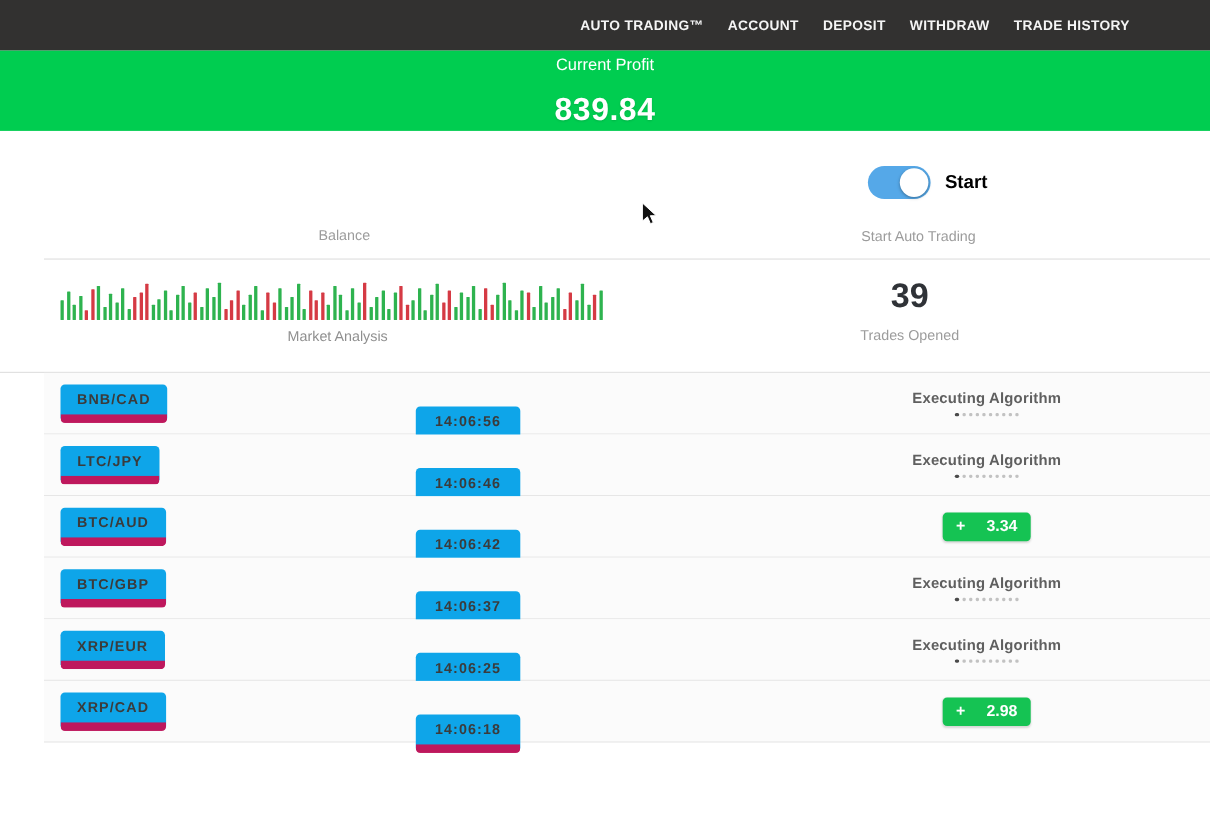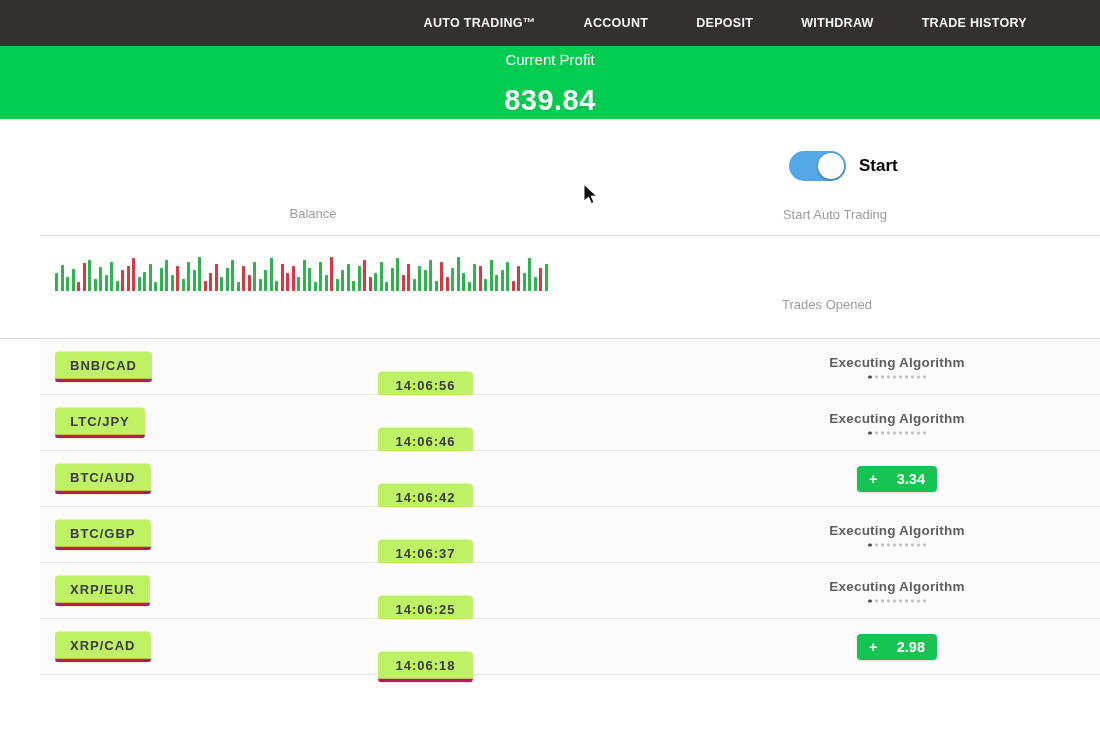--- a/index.html
+++ b/index.html
@@ -3,21 +3,21 @@
 <meta charset="utf-8">
 <style>
   * { margin:0; padding:0; box-sizing:border-box; }
   html,body { width:1100px; height:742px; overflow:hidden; background:#fff;
     font-family:"Liberation Sans","DejaVu Sans",sans-serif; }
   #page { position:relative; width:1100px; height:742px; background:#fff; }
 
   
   .topnav { position:absolute; top:0; left:0; width:1100px; height:46px;
     background:var(--navbg,#323130); display:flex; align-items:center;
-    justify-content:flex-end; gap:48px; padding-right:73px; }
+    justify-content:flex-end; gap:22px; padding-right:73px; }
   .nav-item { color:#f5f5f5; font-size:12.5px; font-weight:bold;
     letter-spacing:.3px; cursor:pointer; white-space:nowrap; }
 
   
   .banner { position:absolute; top:46px; left:0; width:1100px; height:73px;
     background:var(--banner,#00cd50); display:flex; flex-direction:column;
     align-items:center; justify-content:center; padding-top:2px; }
   .banner-label { color:#fff; font-size:15px; font-weight:500; }
   .banner-value { color:#fff; font-size:29px; font-weight:bold; letter-spacing:.5px;
     text-shadow:0 1px 2px rgba(0,0,0,.12); margin-top:16px; }
@@ -50,21 +50,21 @@
     text-align:center; font-size:31px; font-weight:bold; color:#2f3237; }
   .trades-label { position:absolute; top:297px; left:727px; width:200px;
     text-align:center; font-size:13px; color:#9c9c9c; }
 
   
   .trades-list { position:absolute; top:338px; left:0; width:1100px;
     border-top:1px solid #dedede; }
   .trade-row { position:relative; margin-left:40px; height:56px;
     border-bottom:1px solid #e6e6e6; background:#fbfbfb; }
   .chip { position:absolute; top:50%; transform:translateY(-50%);
-    background:#bef264; border-radius:4px; border-bottom:4px solid #be185d;
+    background:#0ea5e9; border-radius:4px; border-bottom:8px solid #be185d;
     color:#3b3b3b; font-size:13px; font-weight:bold; letter-spacing:1px;
     padding:6px 15px; text-align:center; white-space:nowrap; }
   .pair-chip { left:15px; min-width:90px; }
   .time-chip { left:338px; min-width:95px;margin-top:20px; }
   .status { position:absolute; left:757px; width:200px; top:50%;
     transform:translateY(-50%); text-align:center; }
   .exec-label { font-size:13.5px; font-weight:bold; color:#5f5f5f;
     letter-spacing:.2px; }
   .dots { margin-top:6px; display:flex; justify-content:center;
     align-items:center; gap:3.5px; height:4px; }
@@ -191,21 +191,23 @@
       <span class="bar" style="height: 21px; background: rgb(46, 179, 79);"></span>
       <span class="bar" style="height: 29px; background: rgb(46, 179, 79);"></span>
       <span class="bar" style="height: 10px; background: rgb(213, 58, 68);"></span>
       <span class="bar" style="height: 25px; background: rgb(213, 58, 68);"></span>
       <span class="bar" style="height: 18px; background: rgb(46, 179, 79);"></span>
       <span class="bar" style="height: 33px; background: rgb(46, 179, 79);"></span>
       <span class="bar" style="height: 14px; background: rgb(46, 179, 79);"></span>
       <span class="bar" style="height: 23px; background: rgb(213, 58, 68);"></span>
       <span class="bar" style="height: 27px; background: rgb(46, 179, 79);"></span>
     </div>
-
+  <div class="chart-label">Market Analysis</div>
+
+  <div class="trades-value">39</div>
   <div class="trades-label">Trades Opened</div>
 
   <div class="trades-list">
       <div class="trade-row">
         <div class="chip pair-chip">BNB/CAD</div>
         <div class="chip time-chip">14:06:56</div>
         <div class="status">
           <div class="exec-label">Executing Algorithm</div>
           <div class="dots">
             <span class="dot active"></span>

